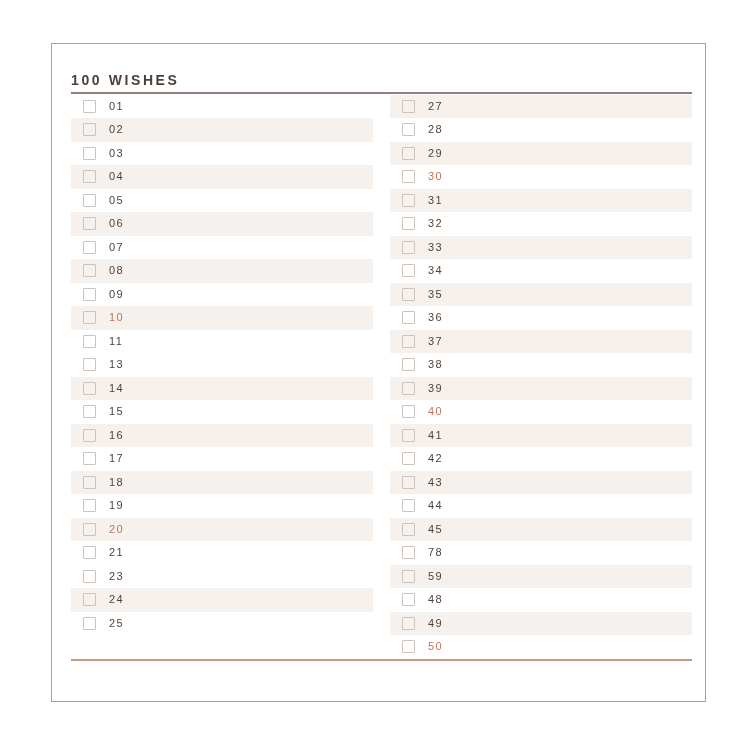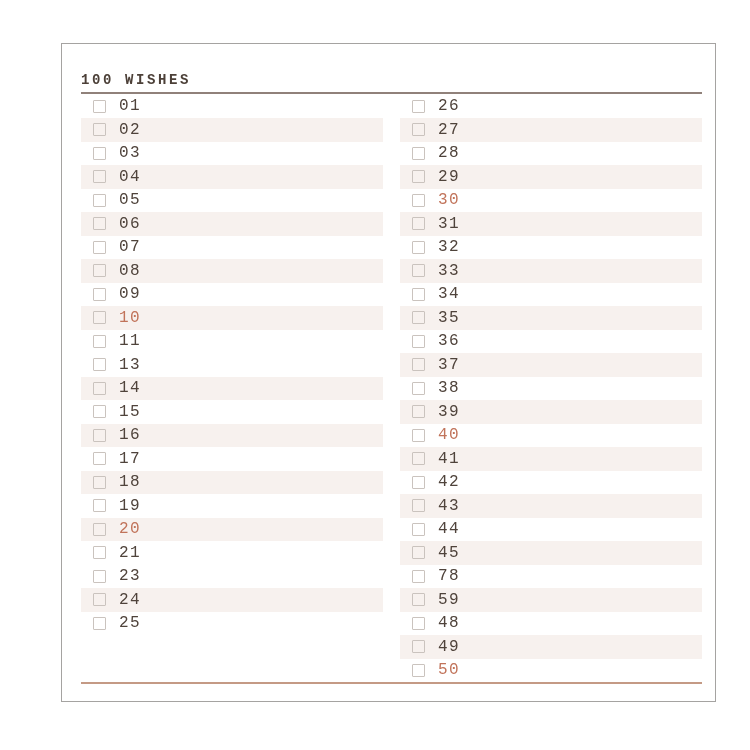--- a/index.html
+++ b/index.html
@@ -5,28 +5,27 @@
   html, body {
     margin: 0;
     padding: 0;
     width: 750px;
     height: 750px;
     background: #ffffff;
     font-family: "Liberation Sans", sans-serif;
   }
   .card {
     position: absolute;
-    left: 61px;
+    left: 51px;
     top: 43px;
     width: 655px;
     height: 659px;
     box-sizing: border-box;
     background: #ffffff;
     border: 1.5px solid var(--card-border, #a5a3a1);
-    font-family: Liberation Mono, monospace;
   }
   .inner {
     box-sizing: border-box;
     width: 100%;
     height: 100%;
     padding: 0 13px 0 19px;
   }
   .header {
     height: 44px;
     display: flex;
@@ -68,21 +67,21 @@
     width: 11px;
     height: 11px;
     box-sizing: content-box;
     border: 1px solid var(--checkbox-border, #cac3be);
     border-radius: 1px;
     background: transparent;
     flex: 0 0 auto;
   }
   .num {
     margin-left: 13px;
-    font-size: 16px;
+    font-size: 11px;
     letter-spacing: 1.5px;
     color: var(--number-text, #4f433b);
     line-height: 1;
   }
   .num.accent {
     color: var(--accent, #c1735a);
   }
 </style>
 </head>
 <body>
@@ -182,24 +181,20 @@
           <div class="row shaded">
             <span class="checkbox"></span>
             <span class="num">24</span>
           </div>
           <div class="row">
             <span class="checkbox"></span>
             <span class="num">25</span>
           </div>
         </div>
       <div class="col">
-          <div class="row">
-            <span class="checkbox"></span>
-            <span class="num">26</span>
-          </div>
           <div class="row shaded">
             <span class="checkbox"></span>
             <span class="num">27</span>
           </div>
           <div class="row">
             <span class="checkbox"></span>
             <span class="num">28</span>
           </div>
           <div class="row shaded">
             <span class="checkbox"></span>

